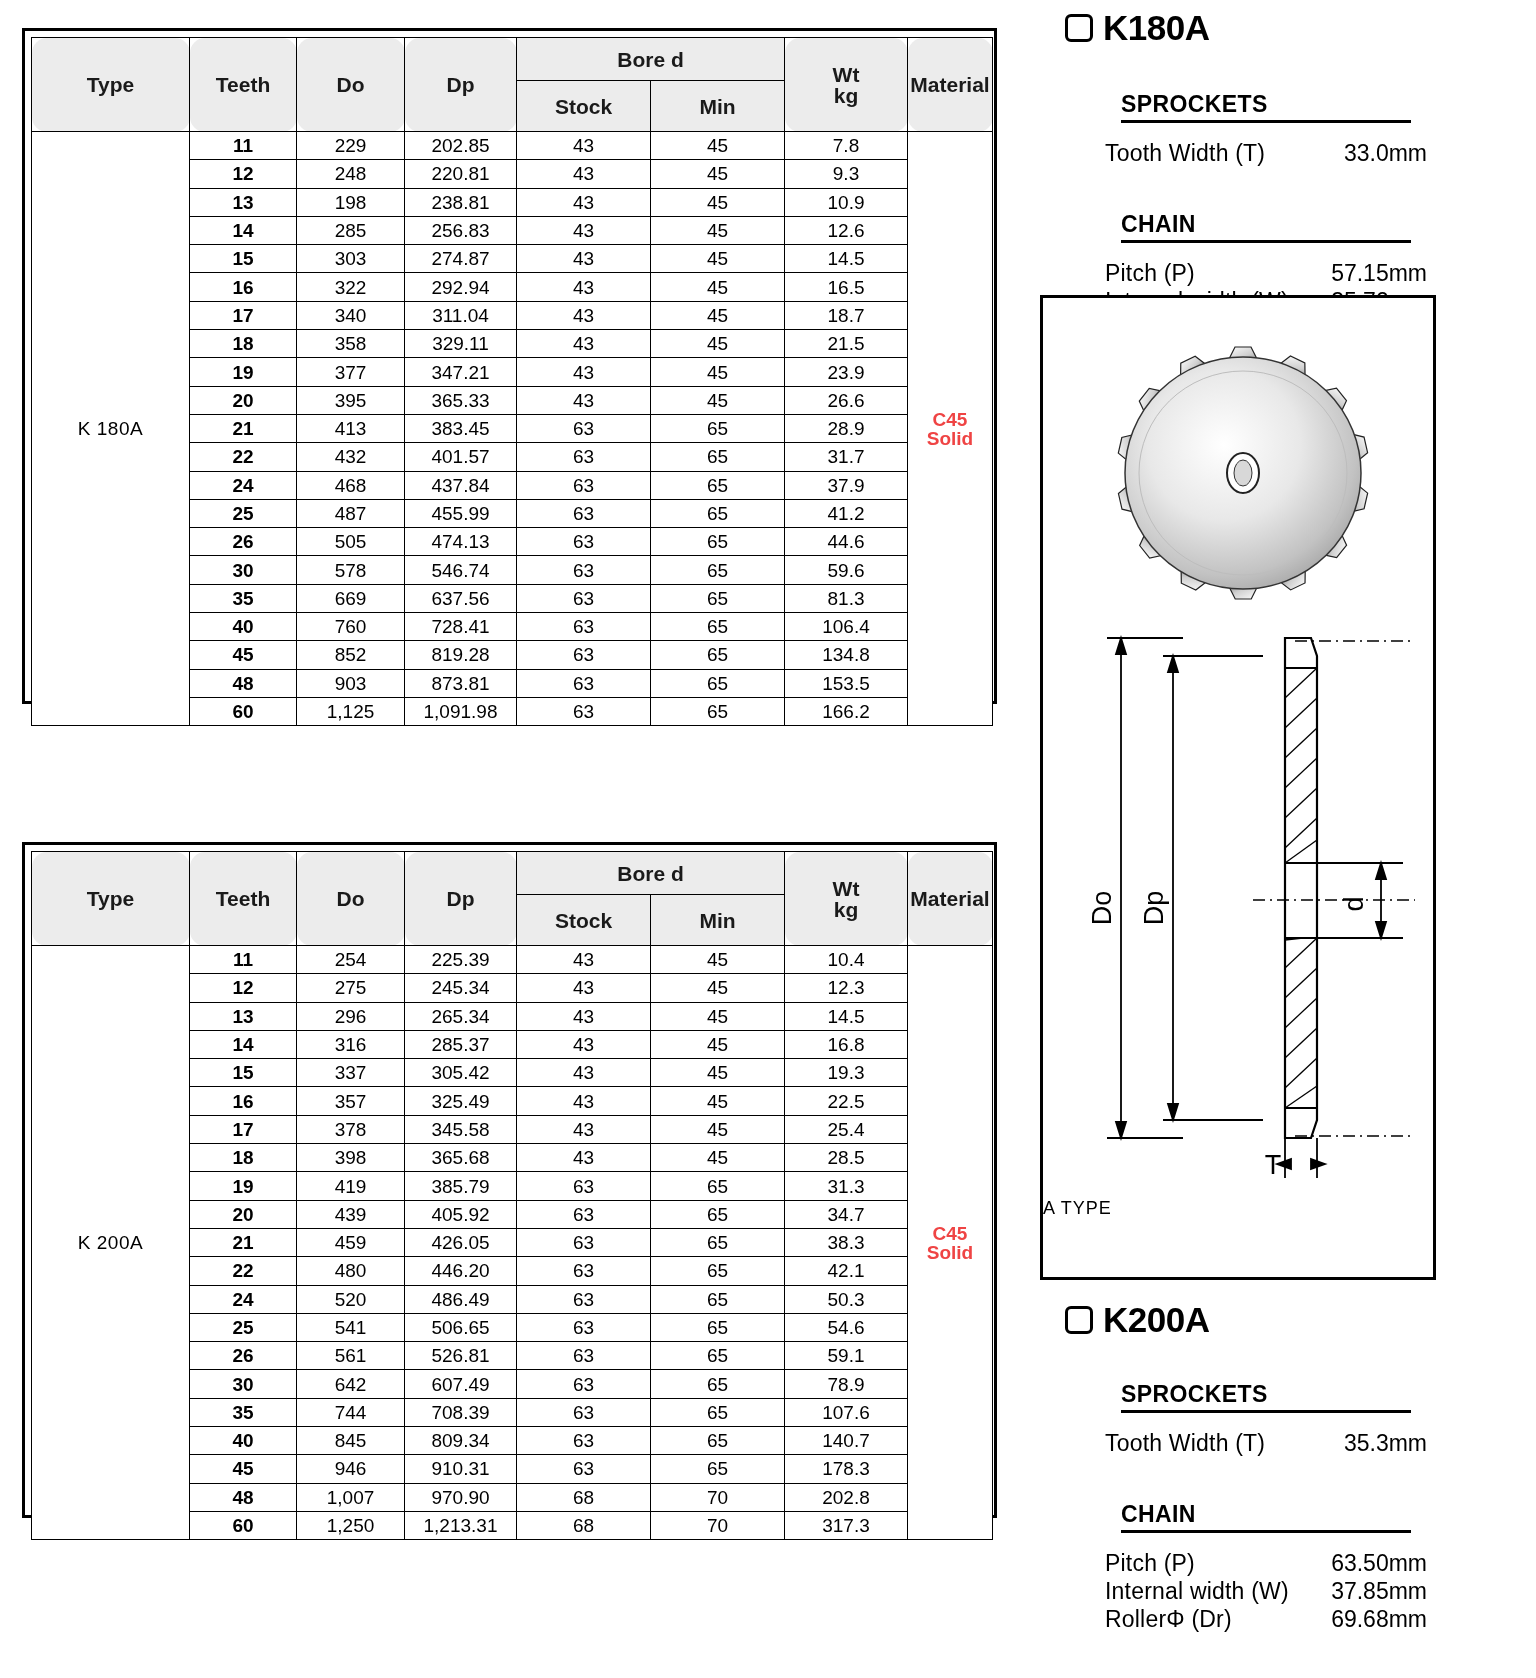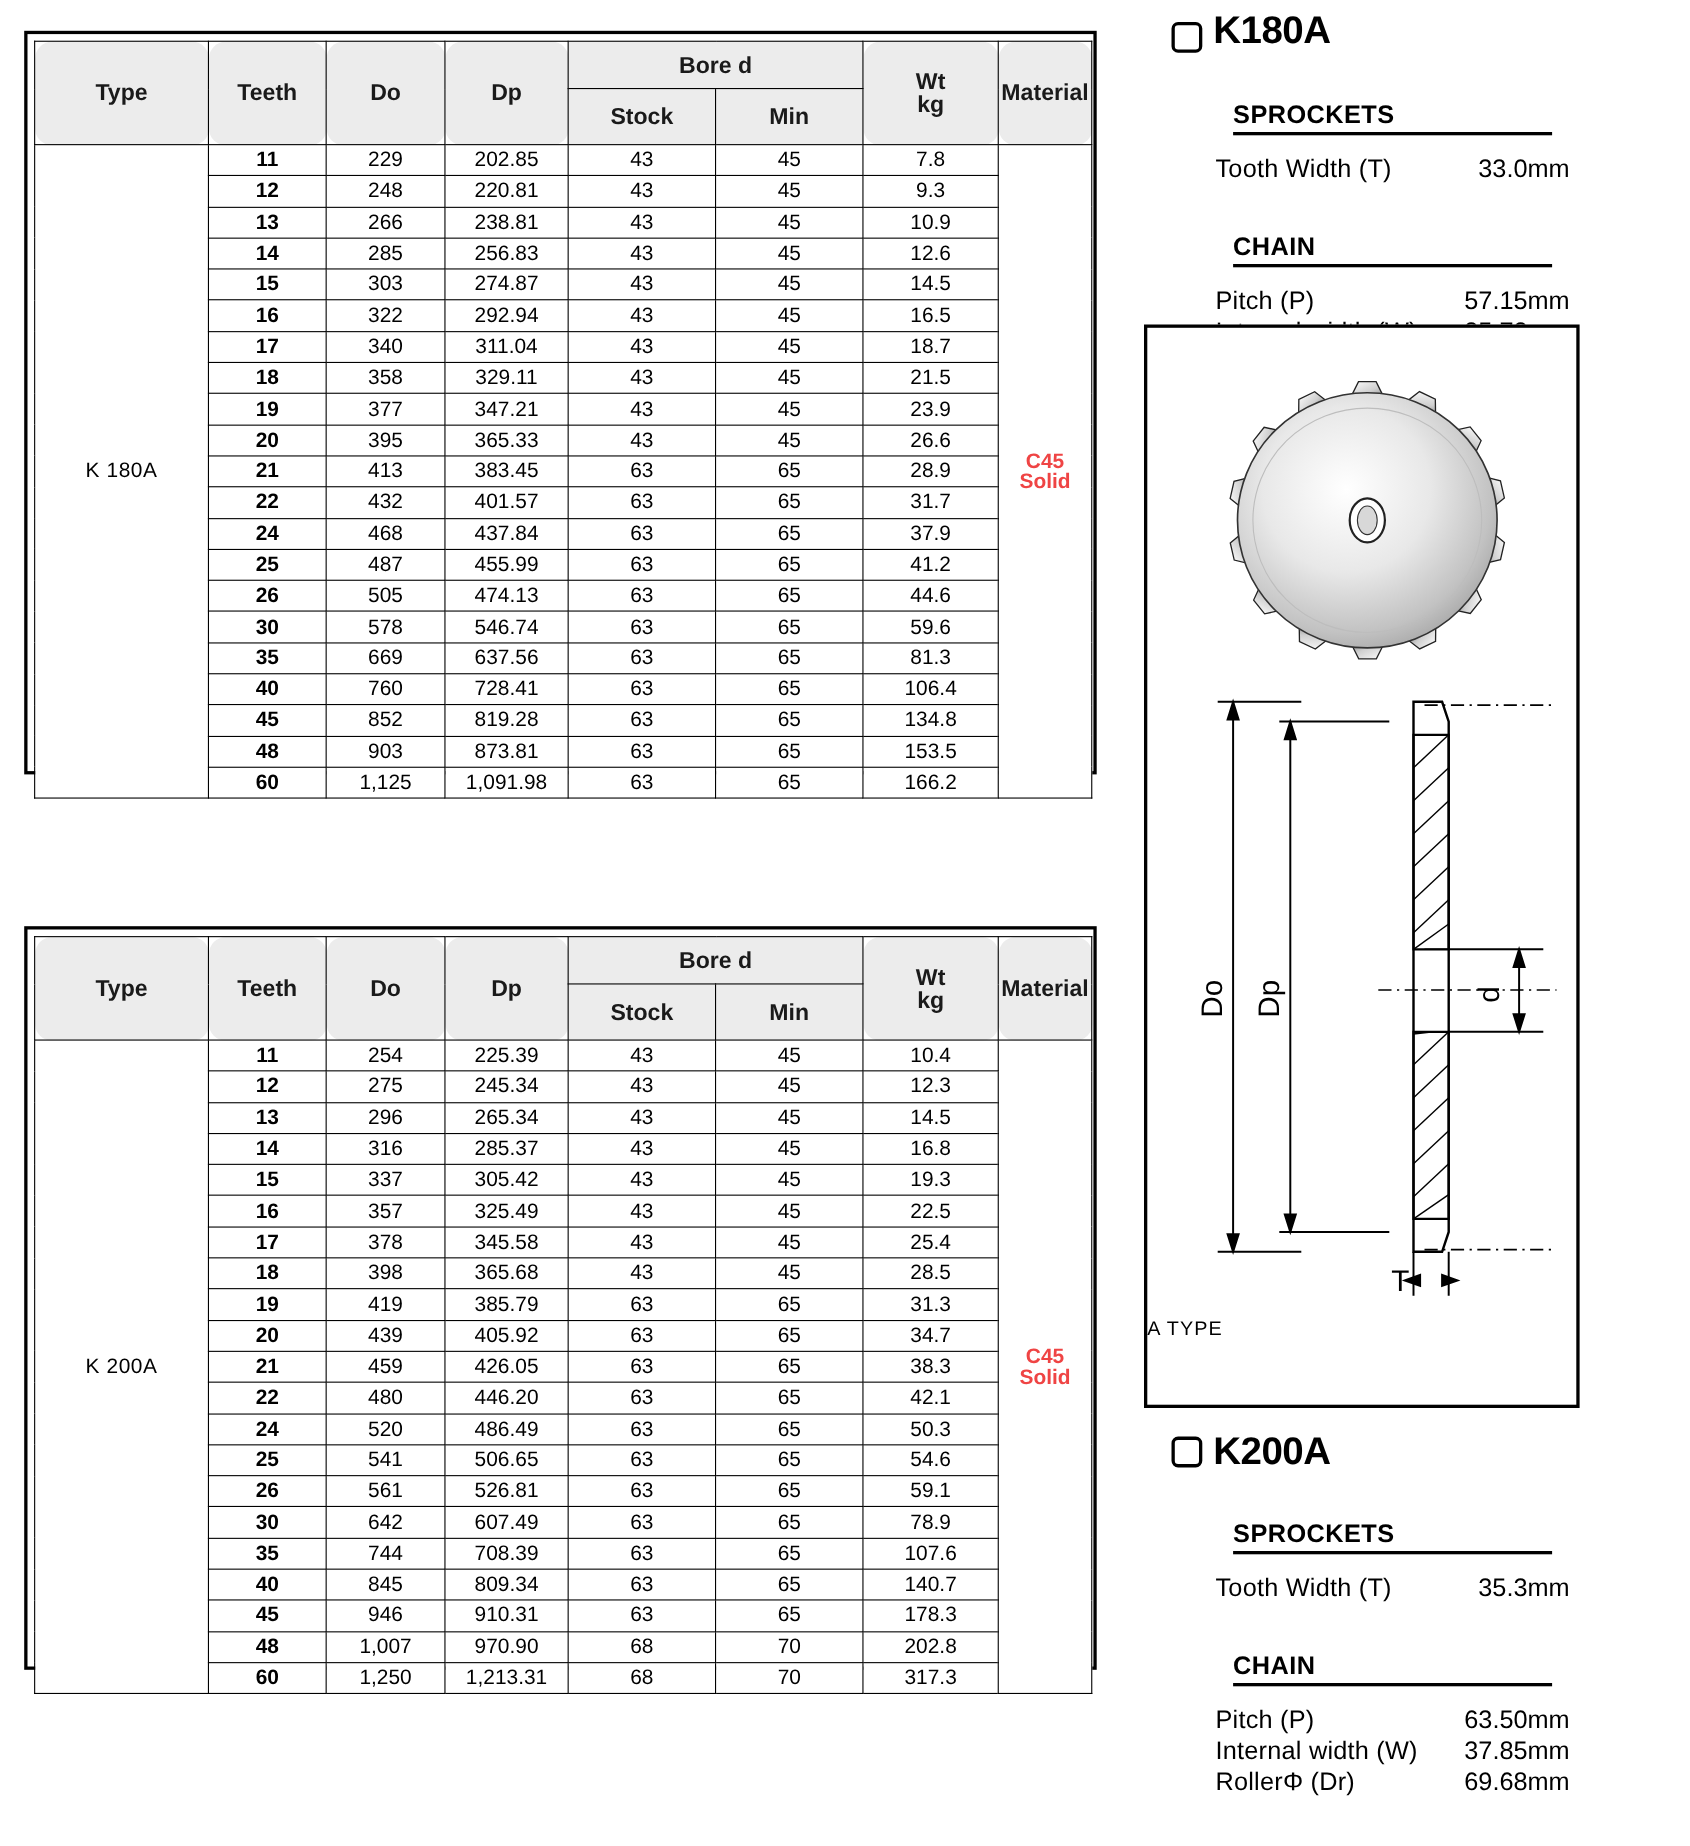--- a/index.html
+++ b/index.html
@@ -97,21 +97,21 @@
     width: 501px;
     height: 1678px;
   }
 
   .model-head {
     position: absolute;
     display: flex;
     align-items: center;
     gap: 10px;
   }
-  #model-head-1 { left: 30px; top: 8px; align-items: flex-end; }
+  #model-head-1 { left: 30px; top: 8px; }
   #model-head-2 { left: 30px; top: 1300px; }
 
   .chk-box {
     width: 28px;
     height: 28px;
     border: 3px solid #000;
     border-radius: 6px;
     box-sizing: border-box;
     background: #fff;
   }
@@ -234,21 +234,21 @@
           <tr>
             <td class="teeth">12</td>
             <td class="num">248</td>
             <td class="num">220.81</td>
             <td class="num">43</td>
             <td class="num">45</td>
             <td class="num">9.3</td>
           </tr>
           <tr>
             <td class="teeth">13</td>
-            <td class="num">266</td>
+            <td class="num">198</td>
             <td class="num">238.81</td>
             <td class="num">43</td>
             <td class="num">45</td>
             <td class="num">10.9</td>
           </tr>
           <tr>
             <td class="teeth">14</td>
             <td class="num">285</td>
             <td class="num">256.83</td>
             <td class="num">43</td>

